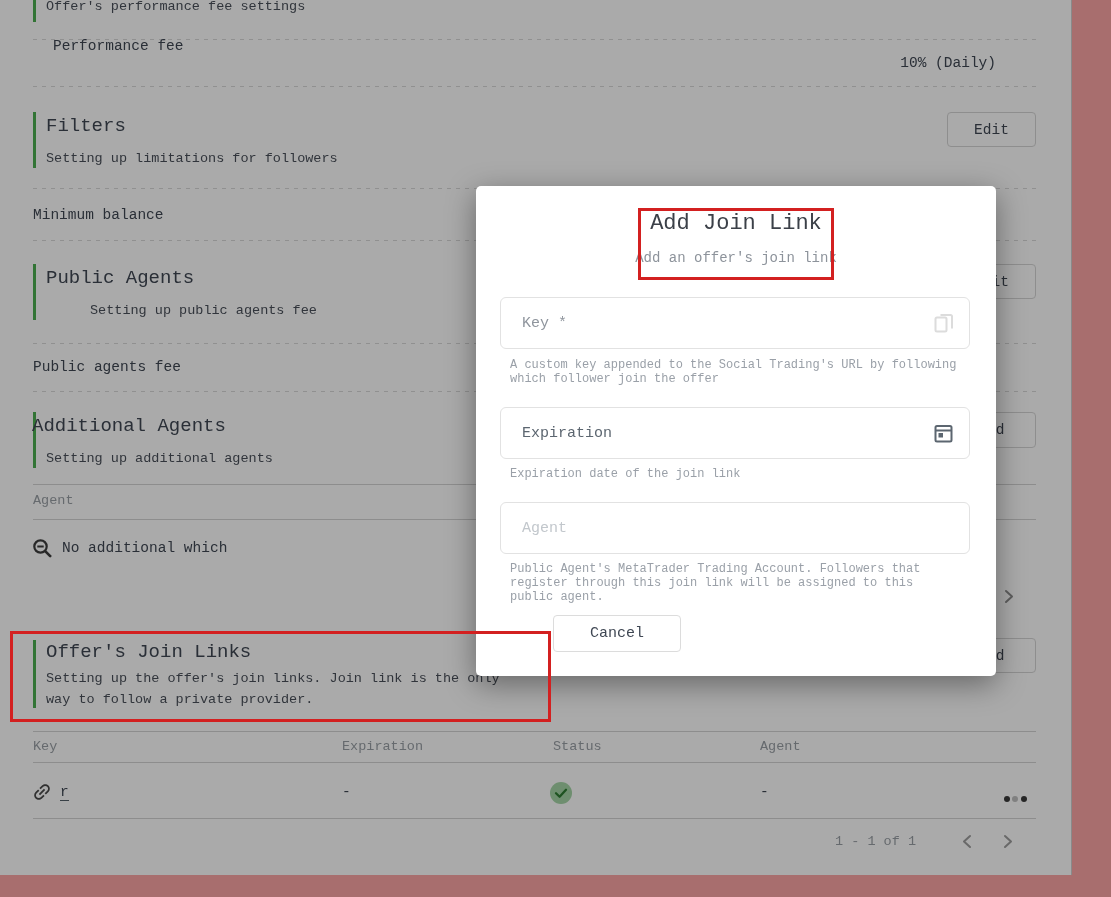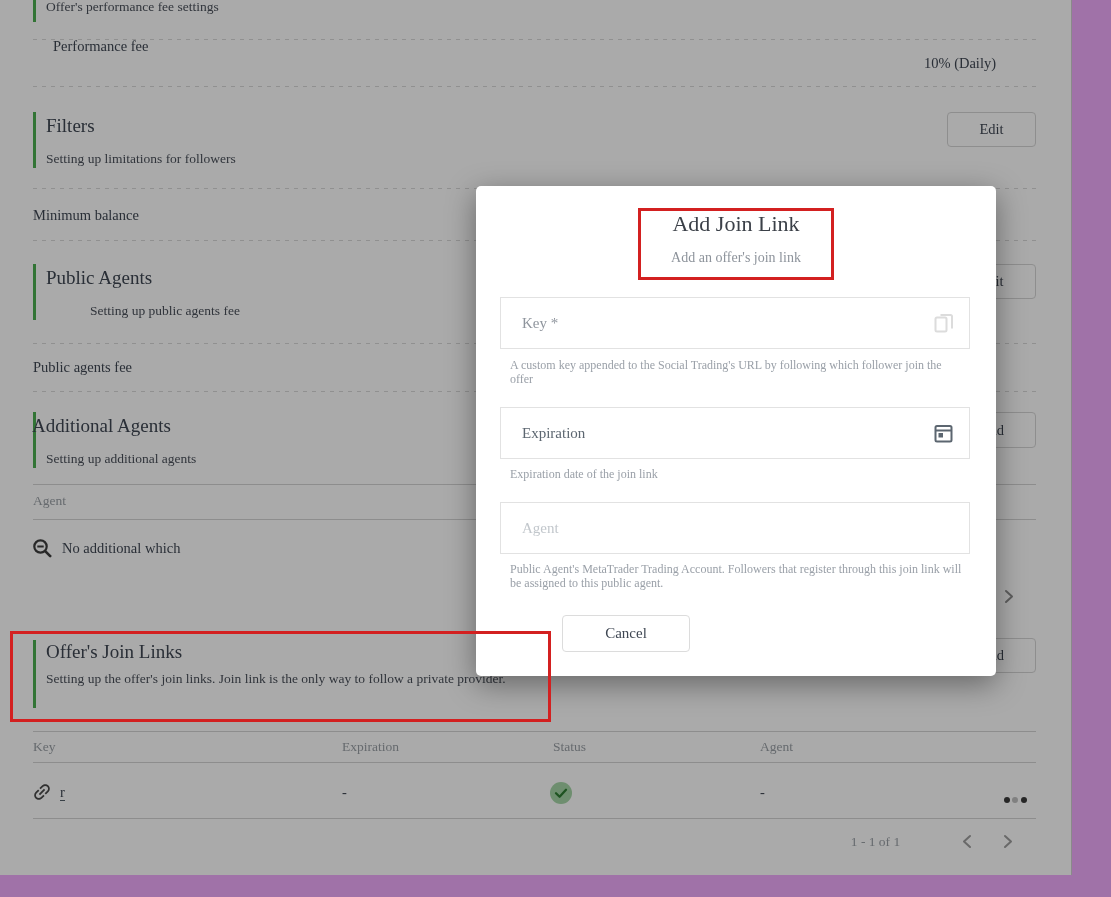--- a/index.html
+++ b/index.html
@@ -1,17 +1,17 @@
 <!DOCTYPE html>
 <html><head>
 <meta charset="utf-8">
 <style>
   html,body{margin:0;padding:0;}
-  .screen{position:relative;width:1111px;height:897px;background:#f0abfc;overflow:hidden;
-          font-family:Liberation Serif, serif;color:#3f4753;}
+  .screen{position:relative;width:1111px;height:897px;background:#fca5a5;overflow:hidden;
+          font-family:Liberation Mono, monospace;color:#3f4753;}
   .card{position:absolute;left:0;top:0;width:1071px;height:875px;background:#ffffff;
         border-right:1px solid #cfcfcf;}
   .abs{position:absolute;}
   .sec-bar{position:absolute;width:3px;background:#4caf50;}
   .sec-title{position:absolute;font-size:19px;color:#3f4753;}
   .sec-desc{position:absolute;font-size:13.5px;color:#4a505a;line-height:21px;}
   .row-label{position:absolute;font-size:14.5px;color:#3f4753;}
   .row-value{position:absolute;font-size:14.5px;color:#3f4753;text-align:right;}
   .btn-outline{position:absolute;box-sizing:border-box;border:1px solid #d6d6d6;border-radius:4px;
         background:#fff;font-size:14.5px;color:#3f4753;display:flex;align-items:center;
@@ -23,21 +23,21 @@
   .cell{position:absolute;font-size:14.5px;color:#3f4753;}
   .pag-text{position:absolute;font-size:13.5px;color:#9aa0a6;}
   .overlay{position:absolute;inset:0;background:rgba(0,0,0,0.335);z-index:10;}
   .modal{position:absolute;left:476px;top:186px;width:520px;height:490px;background:#fff;
         border-radius:5px;box-shadow:0 8px 30px rgba(0,0,0,0.4);z-index:20;}
   .modal-title{position:absolute;left:0;top:25px;width:100%;text-align:center;
         font-size:22px;color:#3b4048;}
   .modal-subtitle{position:absolute;left:0;top:64px;width:100%;text-align:center;
         font-size:14px;color:#8d939b;}
   .field{position:absolute;left:24px;width:470px;height:52px;box-sizing:border-box;
-        border:1px solid #e2e2e2;border-radius:0;background:#fff;}
+        border:1px solid #e2e2e2;border-radius:6px;background:#fff;}
   .field-label{position:absolute;left:21px;top:17px;font-size:15px;}
   .helper{position:absolute;left:34px;width:452px;font-size:12px;color:#9aa0a8;line-height:14px;}
   .modal-btn{position:absolute;box-sizing:border-box;height:37px;border:1px solid #dcdcdc;
         border-radius:4px;background:#fff;font-size:15px;display:flex;align-items:center;
         justify-content:center;cursor:pointer;font-family:inherit;}
   .annotation{position:absolute;border:3px solid #d32020;z-index:40;pointer-events:none;}
   .dots span{display:inline-block;width:6px;height:6px;border-radius:50%;margin-left:2.5px;}
   .dots span:nth-child(1){background:#3a3a3a;}
   .dots span:nth-child(2){background:#c0c0c0;}
   .dots span:nth-child(3){background:#3a3a3a;}
@@ -181,19 +181,19 @@
         </svg>
       </span>
     </div>
     <div class="helper" style="top:281px;">Expiration date of the join link</div>
 
     <div class="field" style="top:316px;">
       <span class="field-label" style="color:#c2c7cc;">Agent</span>
     </div>
     <div class="helper" style="top:376px;">Public Agent's MetaTrader Trading Account. Followers that register through this join link will be assigned to this public agent.</div>
 
-    <button class="modal-btn" style="left:77px;top:429px;width:128px;color:#3f4753;margin-left:9px;">Cancel</button>
+    <button class="modal-btn" style="left:77px;top:429px;width:128px;color:#3f4753;">Cancel</button>
   </div>
 
   <div class="annotation" style="left:638px;top:208px;width:190px;height:66px;"></div>
   <div class="annotation" style="left:10px;top:631px;width:535px;height:85px;"></div>
 
 </div>
 
 </body></html>

